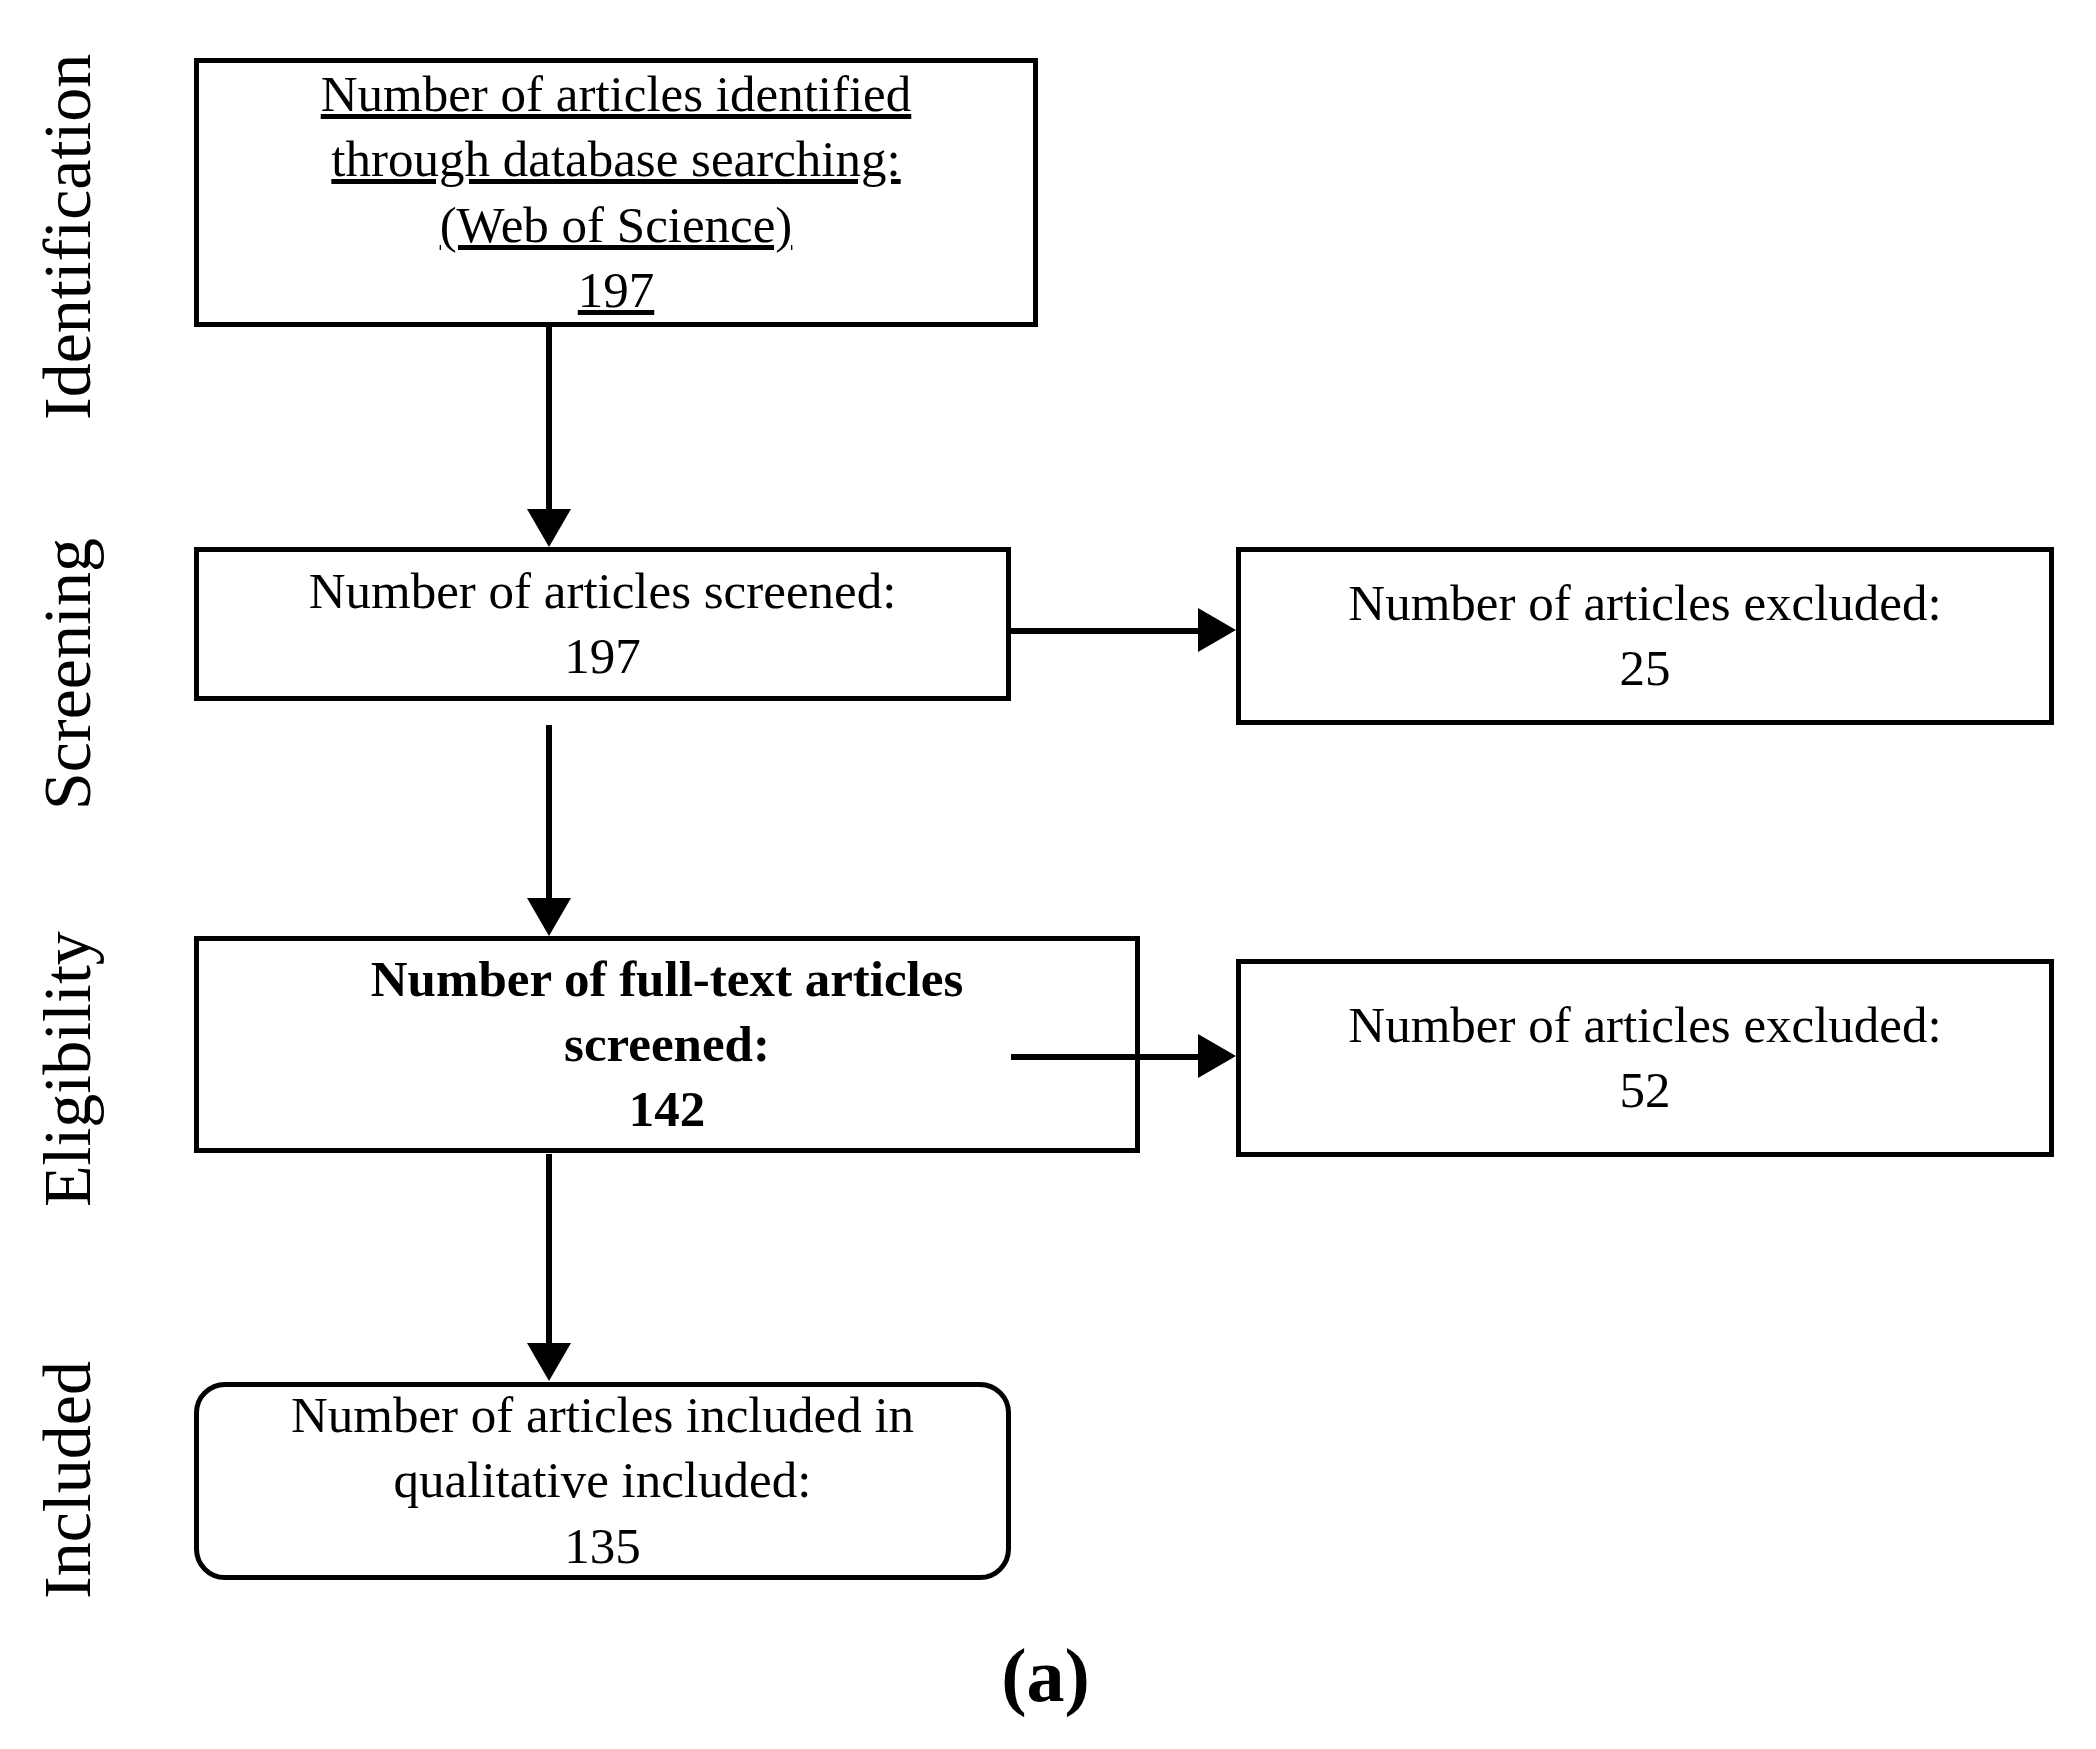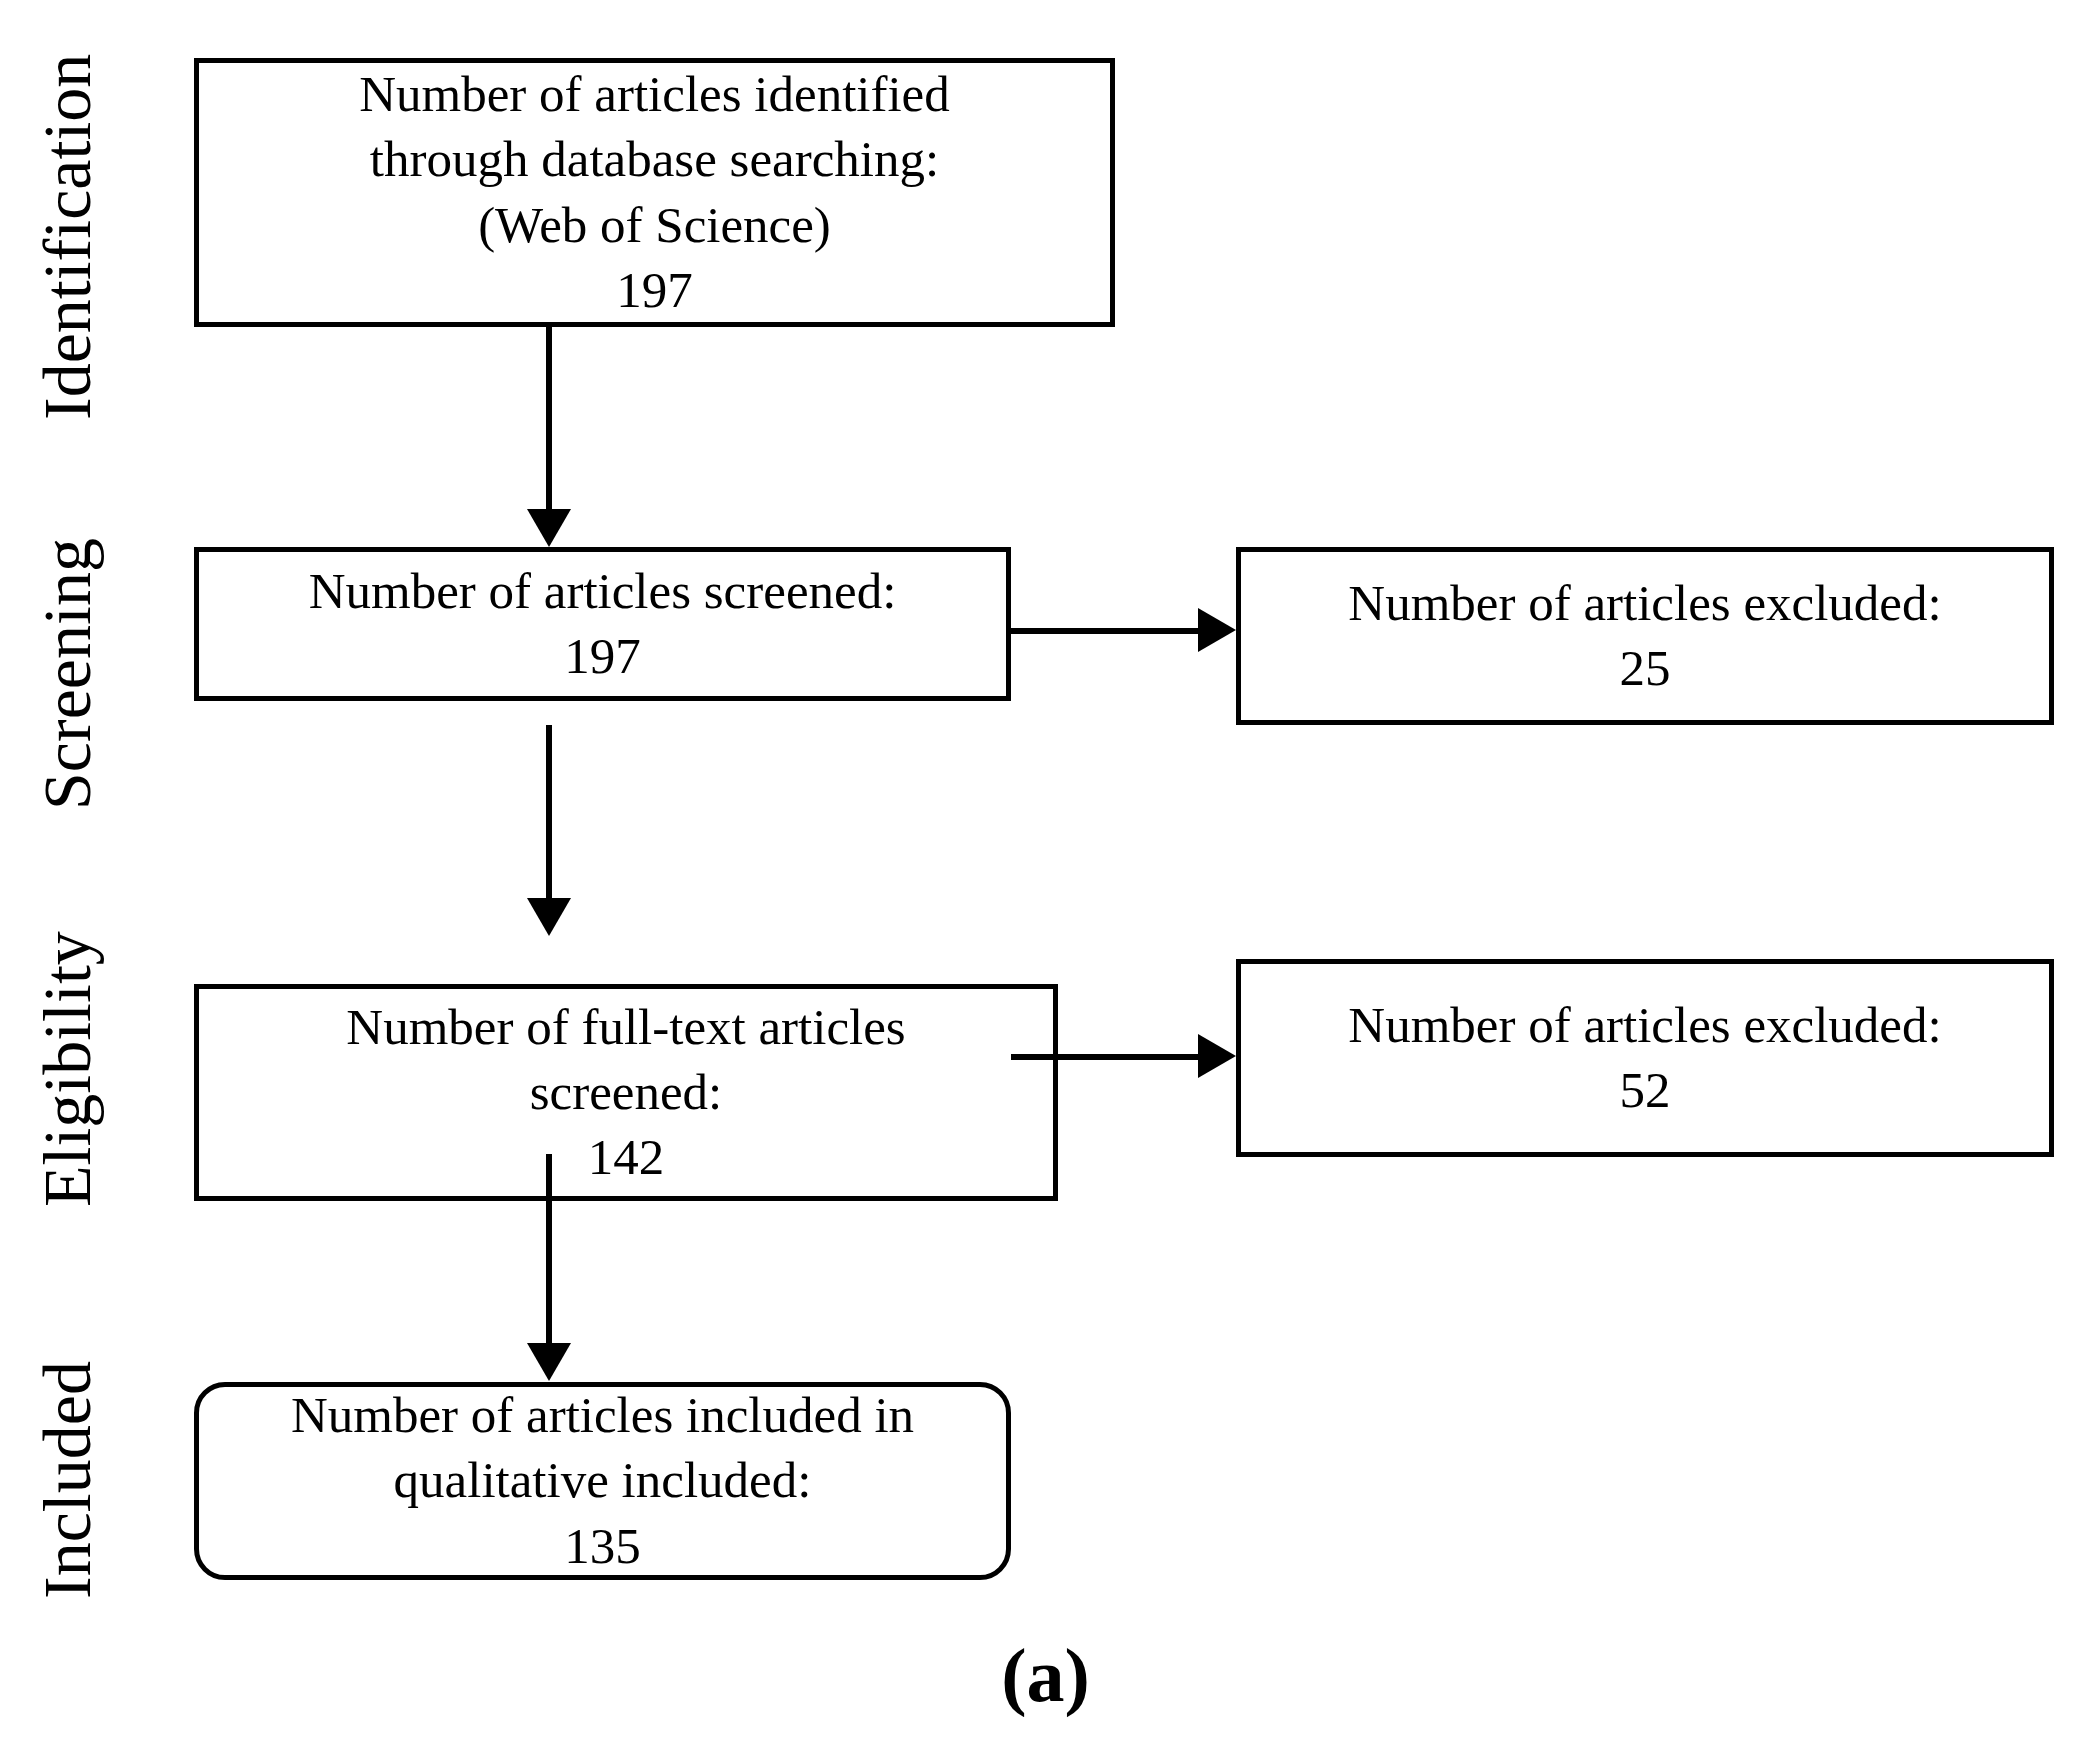--- a/index.html
+++ b/index.html
@@ -97,21 +97,21 @@
 <div id="canvas">
 
   <div class="stage-label" style="left:33px; top:6.6px; height:413px;">Identification</div>
 
   <div class="stage-label" style="left:33px; top:496px; height:314px;">Screening</div>
 
   <div class="stage-label" style="left:33px; top:926px; height:281px;">Eligibility</div>
 
   <div class="stage-label" style="left:33px; top:1368px; height:231px;">Included</div>
 
-  <div class="flow-box" style="left:194px; top:58px; width:921px; height:269px;">
+  <div class="flow-box" style="left:194px; top:58px; width:844px; height:269px;text-decoration:underline;">
     <span class="line">Number of articles identified</span>
     <span class="line">through database searching:</span>
     <span class="line">(Web of Science)</span>
     <span class="line">197</span>
   </div>
 
   <div class="v-line" style="left:546px; top:326px; height:187px;"></div>
   <div class="arrow-down" style="left:527px; top:509px;"></div>
 
   <div class="flow-box" style="left:194px; top:547px; width:817px; height:154px;">
@@ -123,21 +123,21 @@
   <div class="arrow-right" style="left:1198px; top:608px;"></div>
 
   <div class="flow-box" style="left:1236px; top:547px; width:818px; height:178px;">
     <span class="line">Number of articles excluded:</span>
     <span class="line">25</span>
   </div>
 
   <div class="v-line" style="left:546px; top:725px; height:175px;"></div>
   <div class="arrow-down" style="left:527px; top:898px;"></div>
 
-  <div class="flow-box" style="left:194px; top:984px; width:864px; height:217px;">
+  <div class="flow-box" style="left:194px; top:936px; width:946px; height:217px;font-weight:bold;">
     <span class="line">Number of full-text  articles</span>
     <span class="line">screened:</span>
     <span class="line">142</span>
   </div>
 
   <div class="h-line" style="left:1011px; top:1054px; width:188px;"></div>
   <div class="arrow-right" style="left:1198px; top:1034px;"></div>
 
   <div class="flow-box" style="left:1236px; top:959px; width:818px; height:198px;">
     <span class="line">Number of articles excluded:</span>

